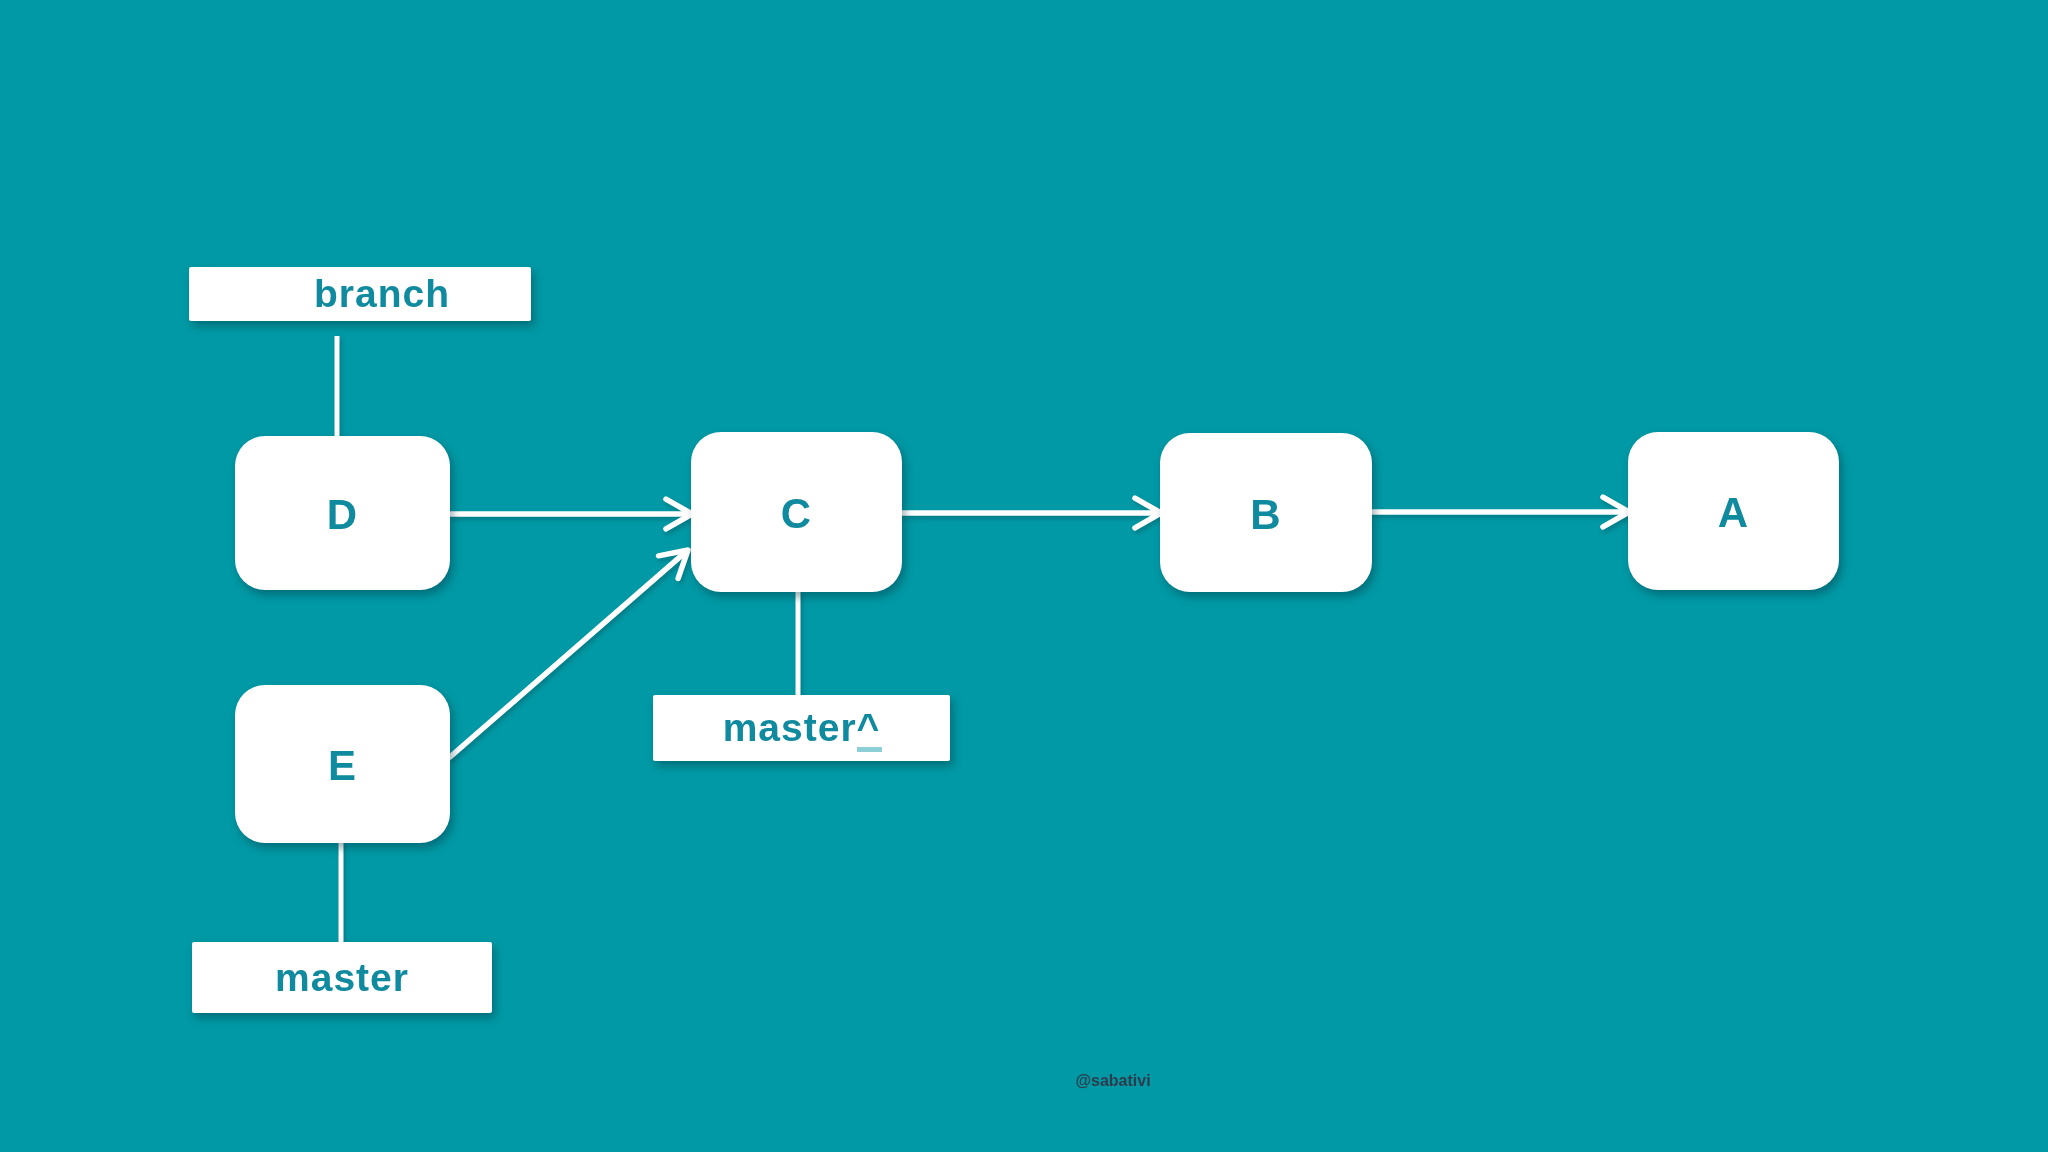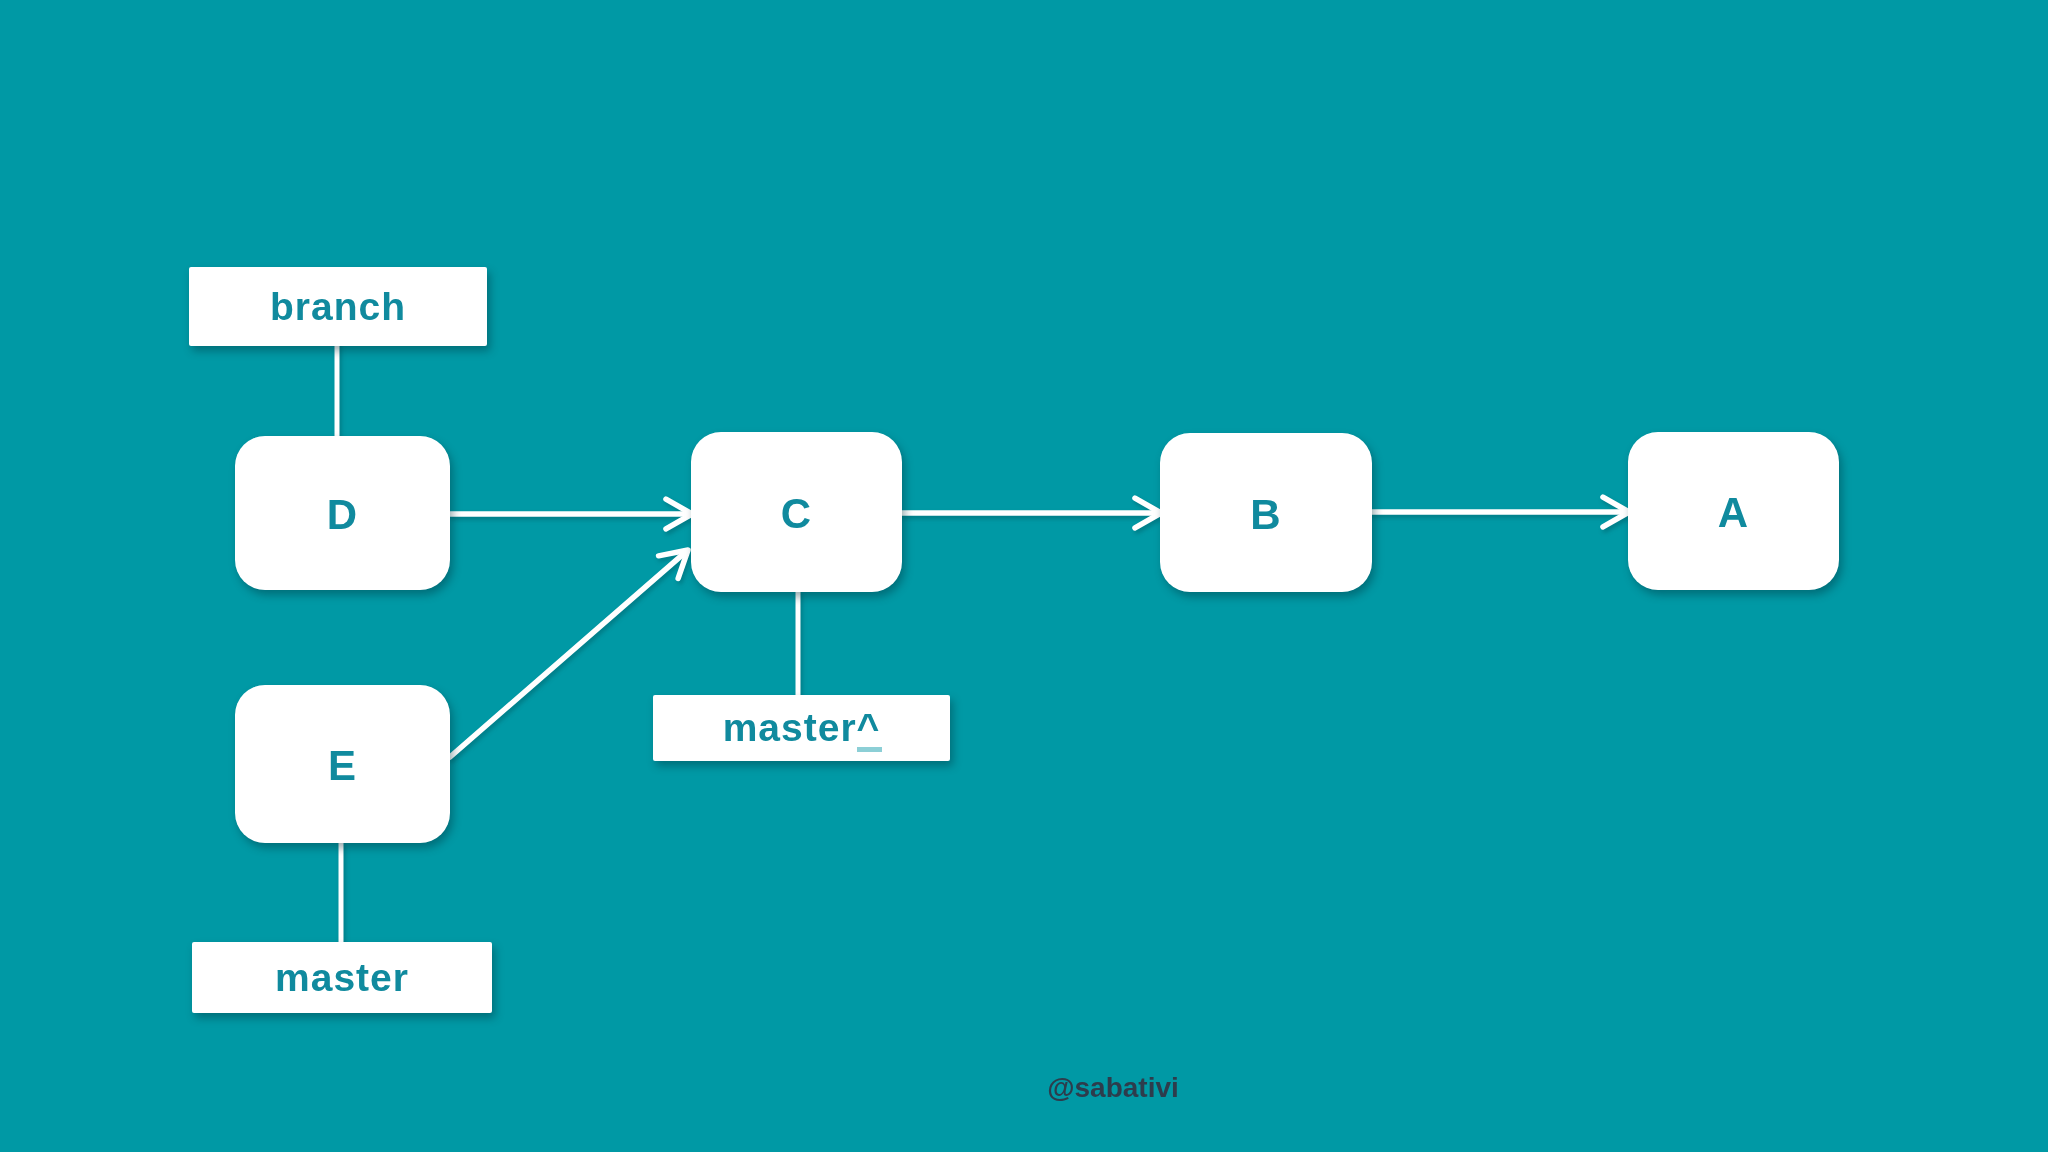--- a/index.html
+++ b/index.html
@@ -50,21 +50,21 @@
   }
   .caret{position:relative;display:inline-block;}
   .caret-underline{
     position:absolute;left:0px;right:-2px;bottom:-2px;height:5px;
     background:var(--underline);
   }
   .footer{
     position:absolute;left:1013px;top:1072px;width:200px;
     text-align:center;
     color:var(--footer);
-    font-size:28px;font-weight:600;
+    font-size:16px;font-weight:600;
   }
 </style>
 </head>
 <body>
 
 <div class="canvas">
 
   <svg class="connectors" viewBox="0 0 2048 1152">
     <line class="plain" x1="337" y1="336" x2="337" y2="438"></line>
     <line class="plain" x1="798" y1="590" x2="798" y2="697"></line>
@@ -81,21 +81,21 @@
     <g>
       <line class="shaft" x1="1371" y1="512" x2="1623" y2="512"></line>
         <polyline class="head" points="1602.9654246096704,526.9064041353121 1629,512 1602.9654246096704,497.09359586468787"></polyline>
     </g>
     <g>
       <line class="shaft" x1="450" y1="757" x2="683.4727764059975" y2="553.9375432099098"></line>
         <polyline class="head" points="678.1383777367053,578.3328150090331 688,550 658.5735076076488,555.837940174659"></polyline>
     </g>
   </svg>
 
-  <div class="ref-label" style="left: 189px; top: 267px; width: 298px; height: 79px;">
+  <div class="ref-label" style="left: 189px; top: 267px; width: 298px; height: 54px; padding-left: 44px;">
     <span class="ref-text">branch</span>
   </div>
 
   <div class="node" style="left: 235px; top: 436px; width: 215px; height: 154px;">
     <span class="node-text">D</span>
   </div>
   <div class="node" style="left: 691px; top: 432px; width: 211px; height: 160px;">
     <span class="node-text">C</span>
   </div>
   <div class="node" style="left: 1160px; top: 433px; width: 212px; height: 159px;">

